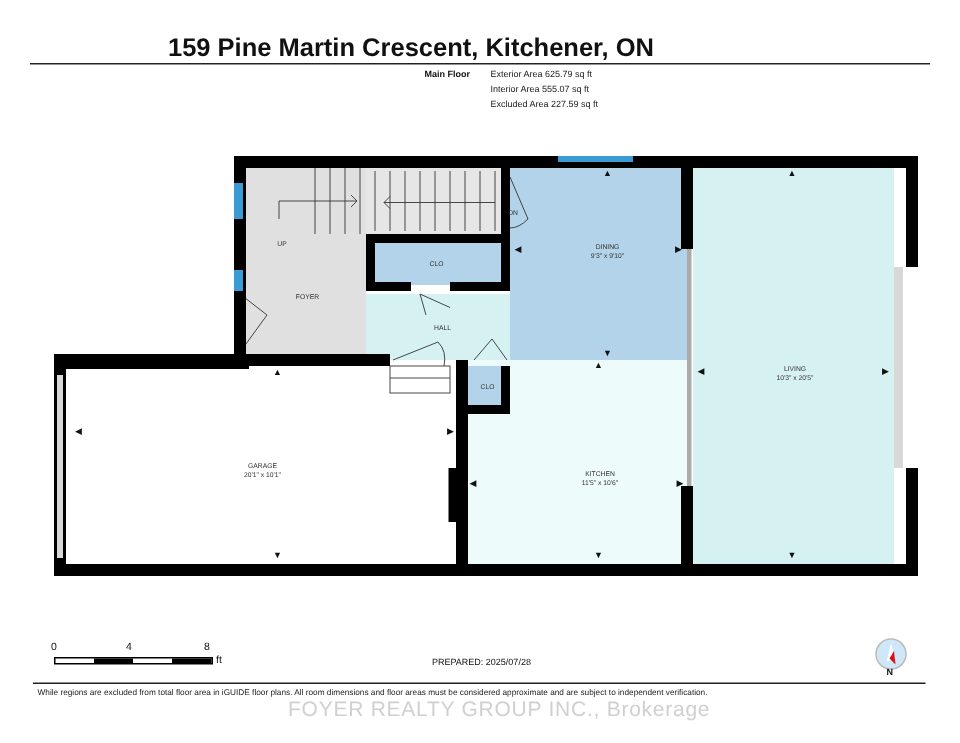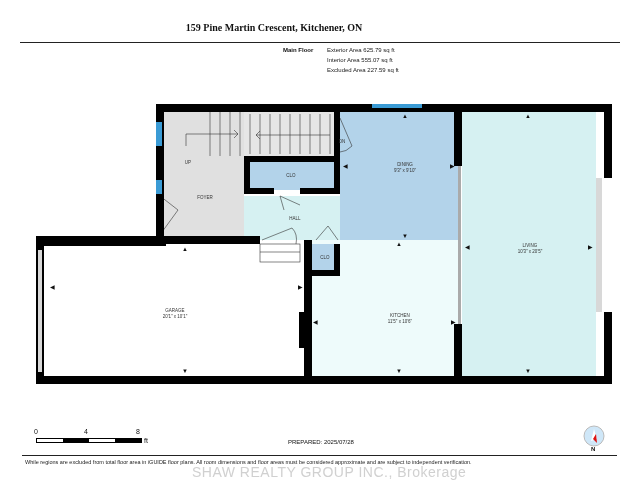--- a/index.html
+++ b/index.html
@@ -1,17 +1,17 @@
 <!DOCTYPE html>
 <html><head>
 <meta charset="utf-8">
 <style>
   html, body { margin:0; padding:0; background:#ffffff; }
   body { width:640px; height:495px; position:relative; overflow:hidden; font-family:"Liberation Sans", sans-serif; color:#111; }
-  .title { position:absolute; left:0; width:548px; top:22px; text-align:center; font-weight:bold; font-size:10px;font-family:Liberation Serif, serif; }
+  .title { position:absolute; left:0; width:548px; top:22px; text-align:center; font-weight:bold; font-size:17px; }
   .title-rule { position:absolute; left:20px; width:600px; top:42px; height:1px; background:#222; }
   .area-label { position:absolute; left:283px; top:47px; font-size:6px; font-weight:bold; }
   .area-line { position:absolute; left:327px; font-size:6px; color:#222; }
   .plan { position:absolute; left:0; top:0; width:640px; height:495px; }
   .room { position:absolute; }
   .wall { position:absolute; background:#000; }
   .lbl { position:absolute; font-size:4.5px; text-align:center; color:#333; line-height:6px; }
   .mark { position:absolute; font-size:6px; color:#111; }
   .scale { position:absolute; left:36px; top:430px; }
   .footer-rule { position:absolute; left:22px; width:595px; top:455px; height:1px; background:#222; }
@@ -154,13 +154,13 @@
   <svg width="24" height="30">
     <circle cx="12" cy="11" r="10" fill="#cfe7f8" stroke="#bbb" stroke-width="1"></circle>
     <polygon points="12,4 9,16 15,14" fill="#ffffff"></polygon>
     <polygon points="14,9 11,14 15,18" fill="#d11"></polygon>
   </svg>
   <div style="position:absolute;left:9px;top:21px;font-size:6px;font-weight:bold;">N</div>
 </div>
 
 <div class="footer-rule"></div>
 <div class="disclaimer">While regions are excluded from total floor area in iGUIDE floor plans. All room dimensions and floor areas must be considered approximate and are subject to independent verification.</div>
-<div class="watermark">SHAW REALTY GROUP INC., Brokerage</div>
+<div class="watermark">FOYER REALTY GROUP INC., Brokerage</div>
 
 </body></html>

